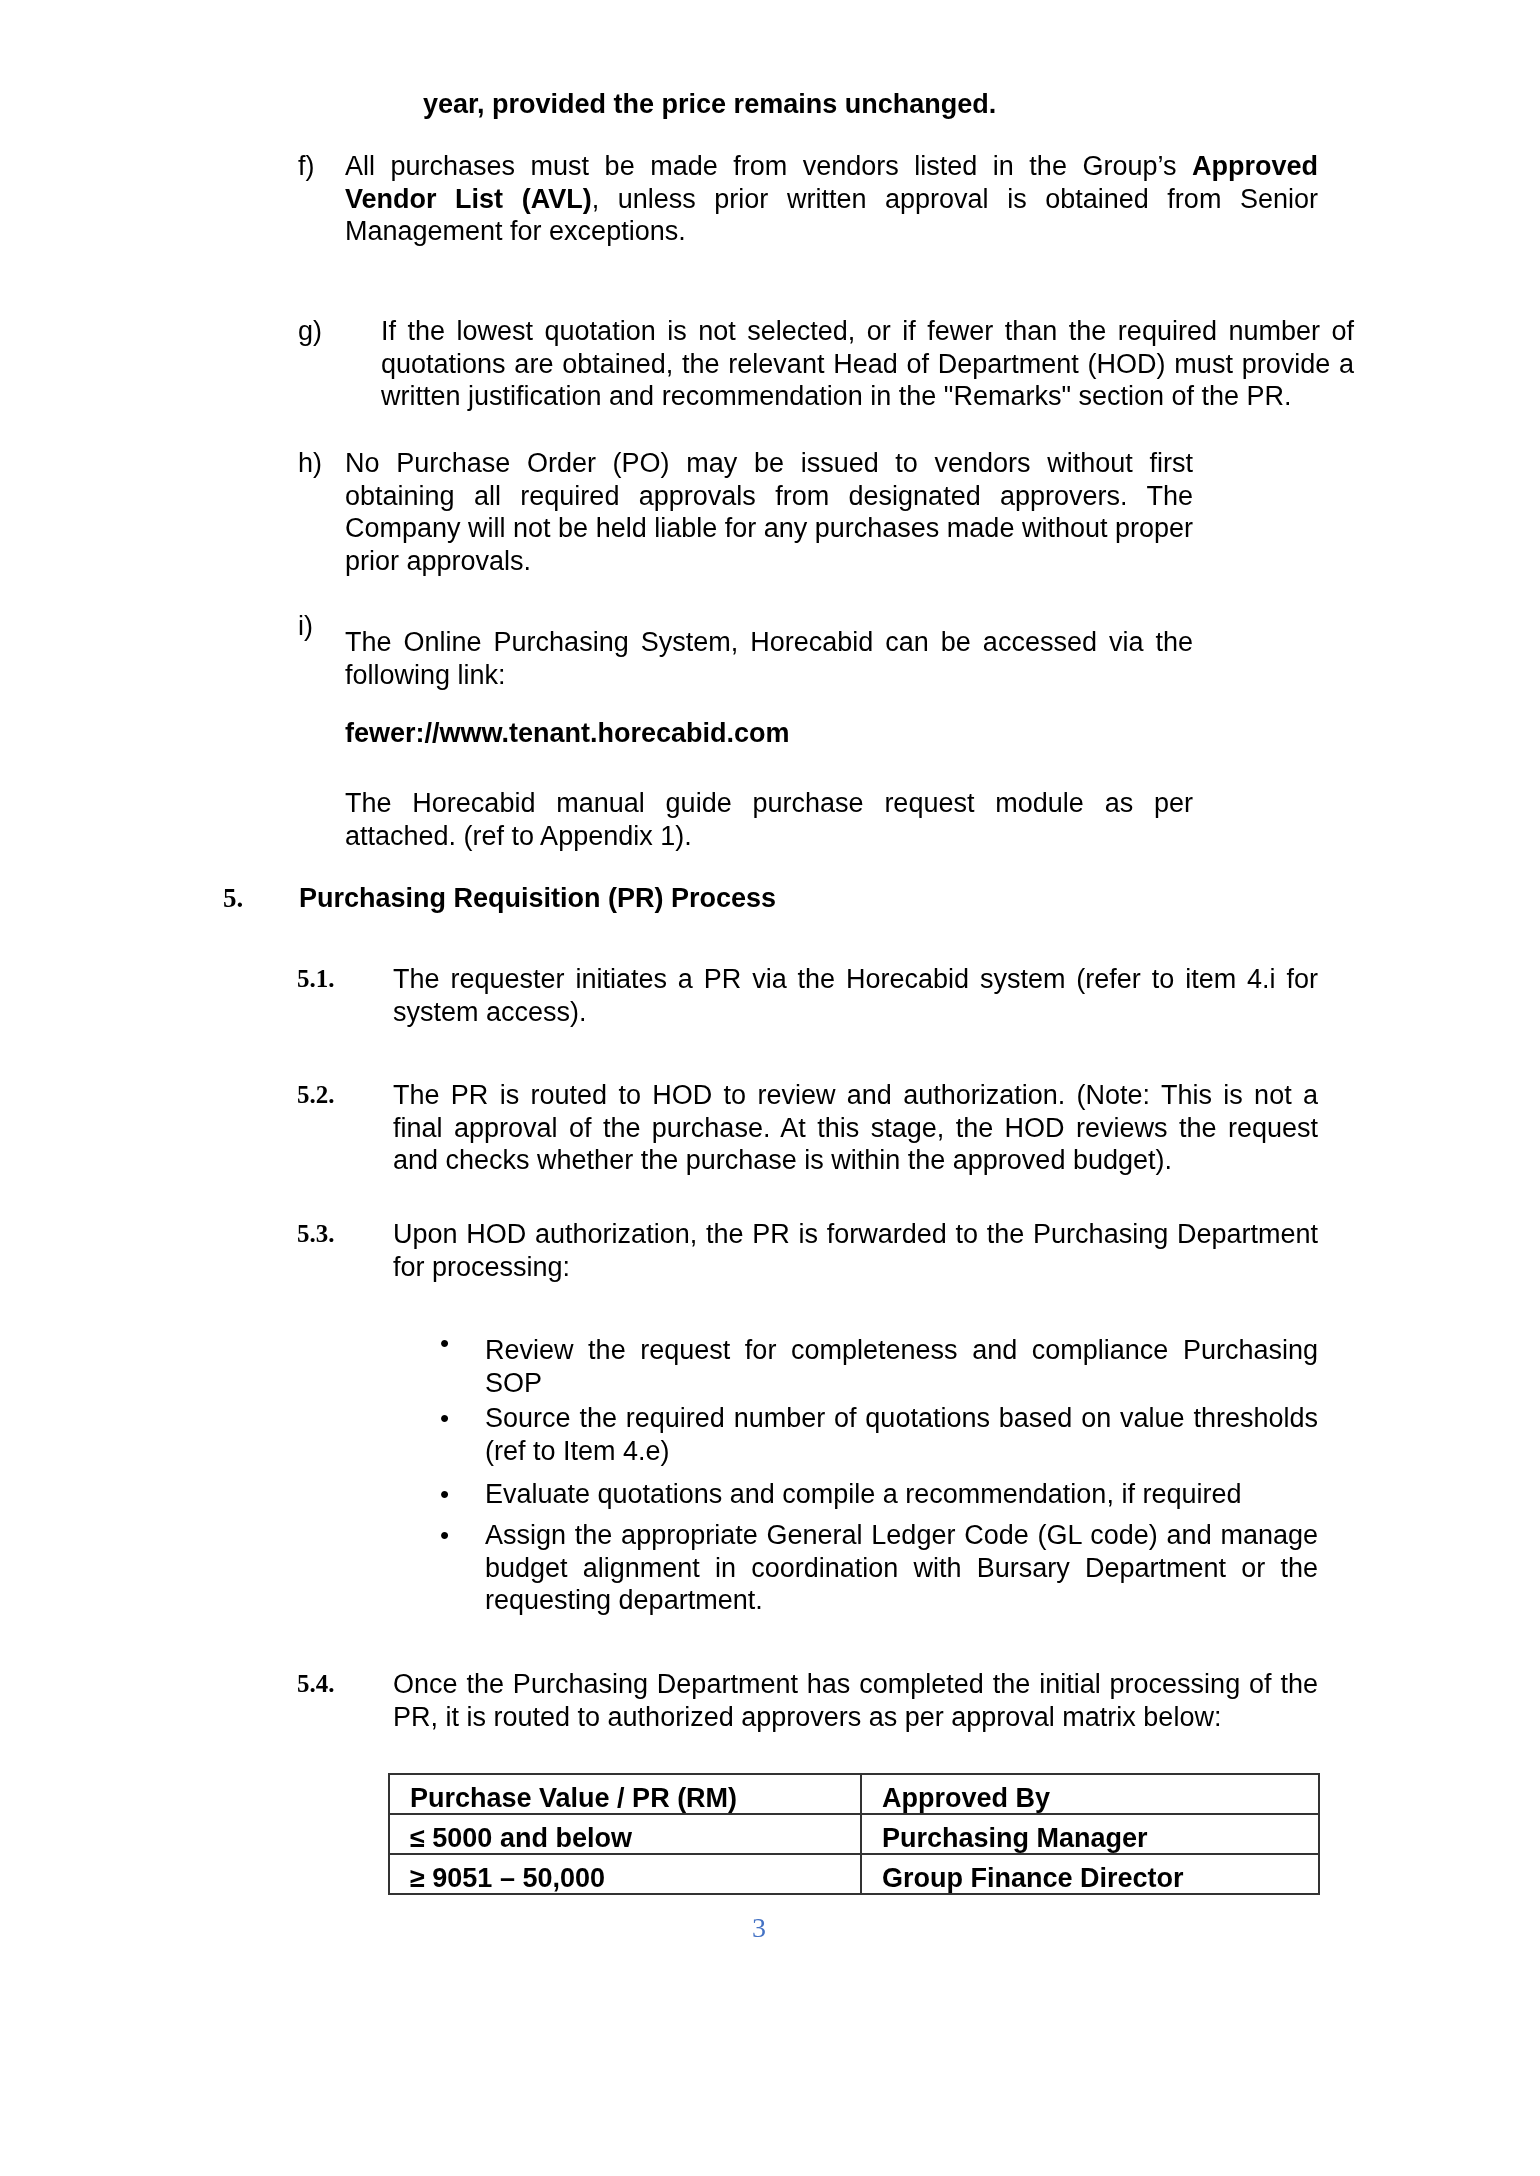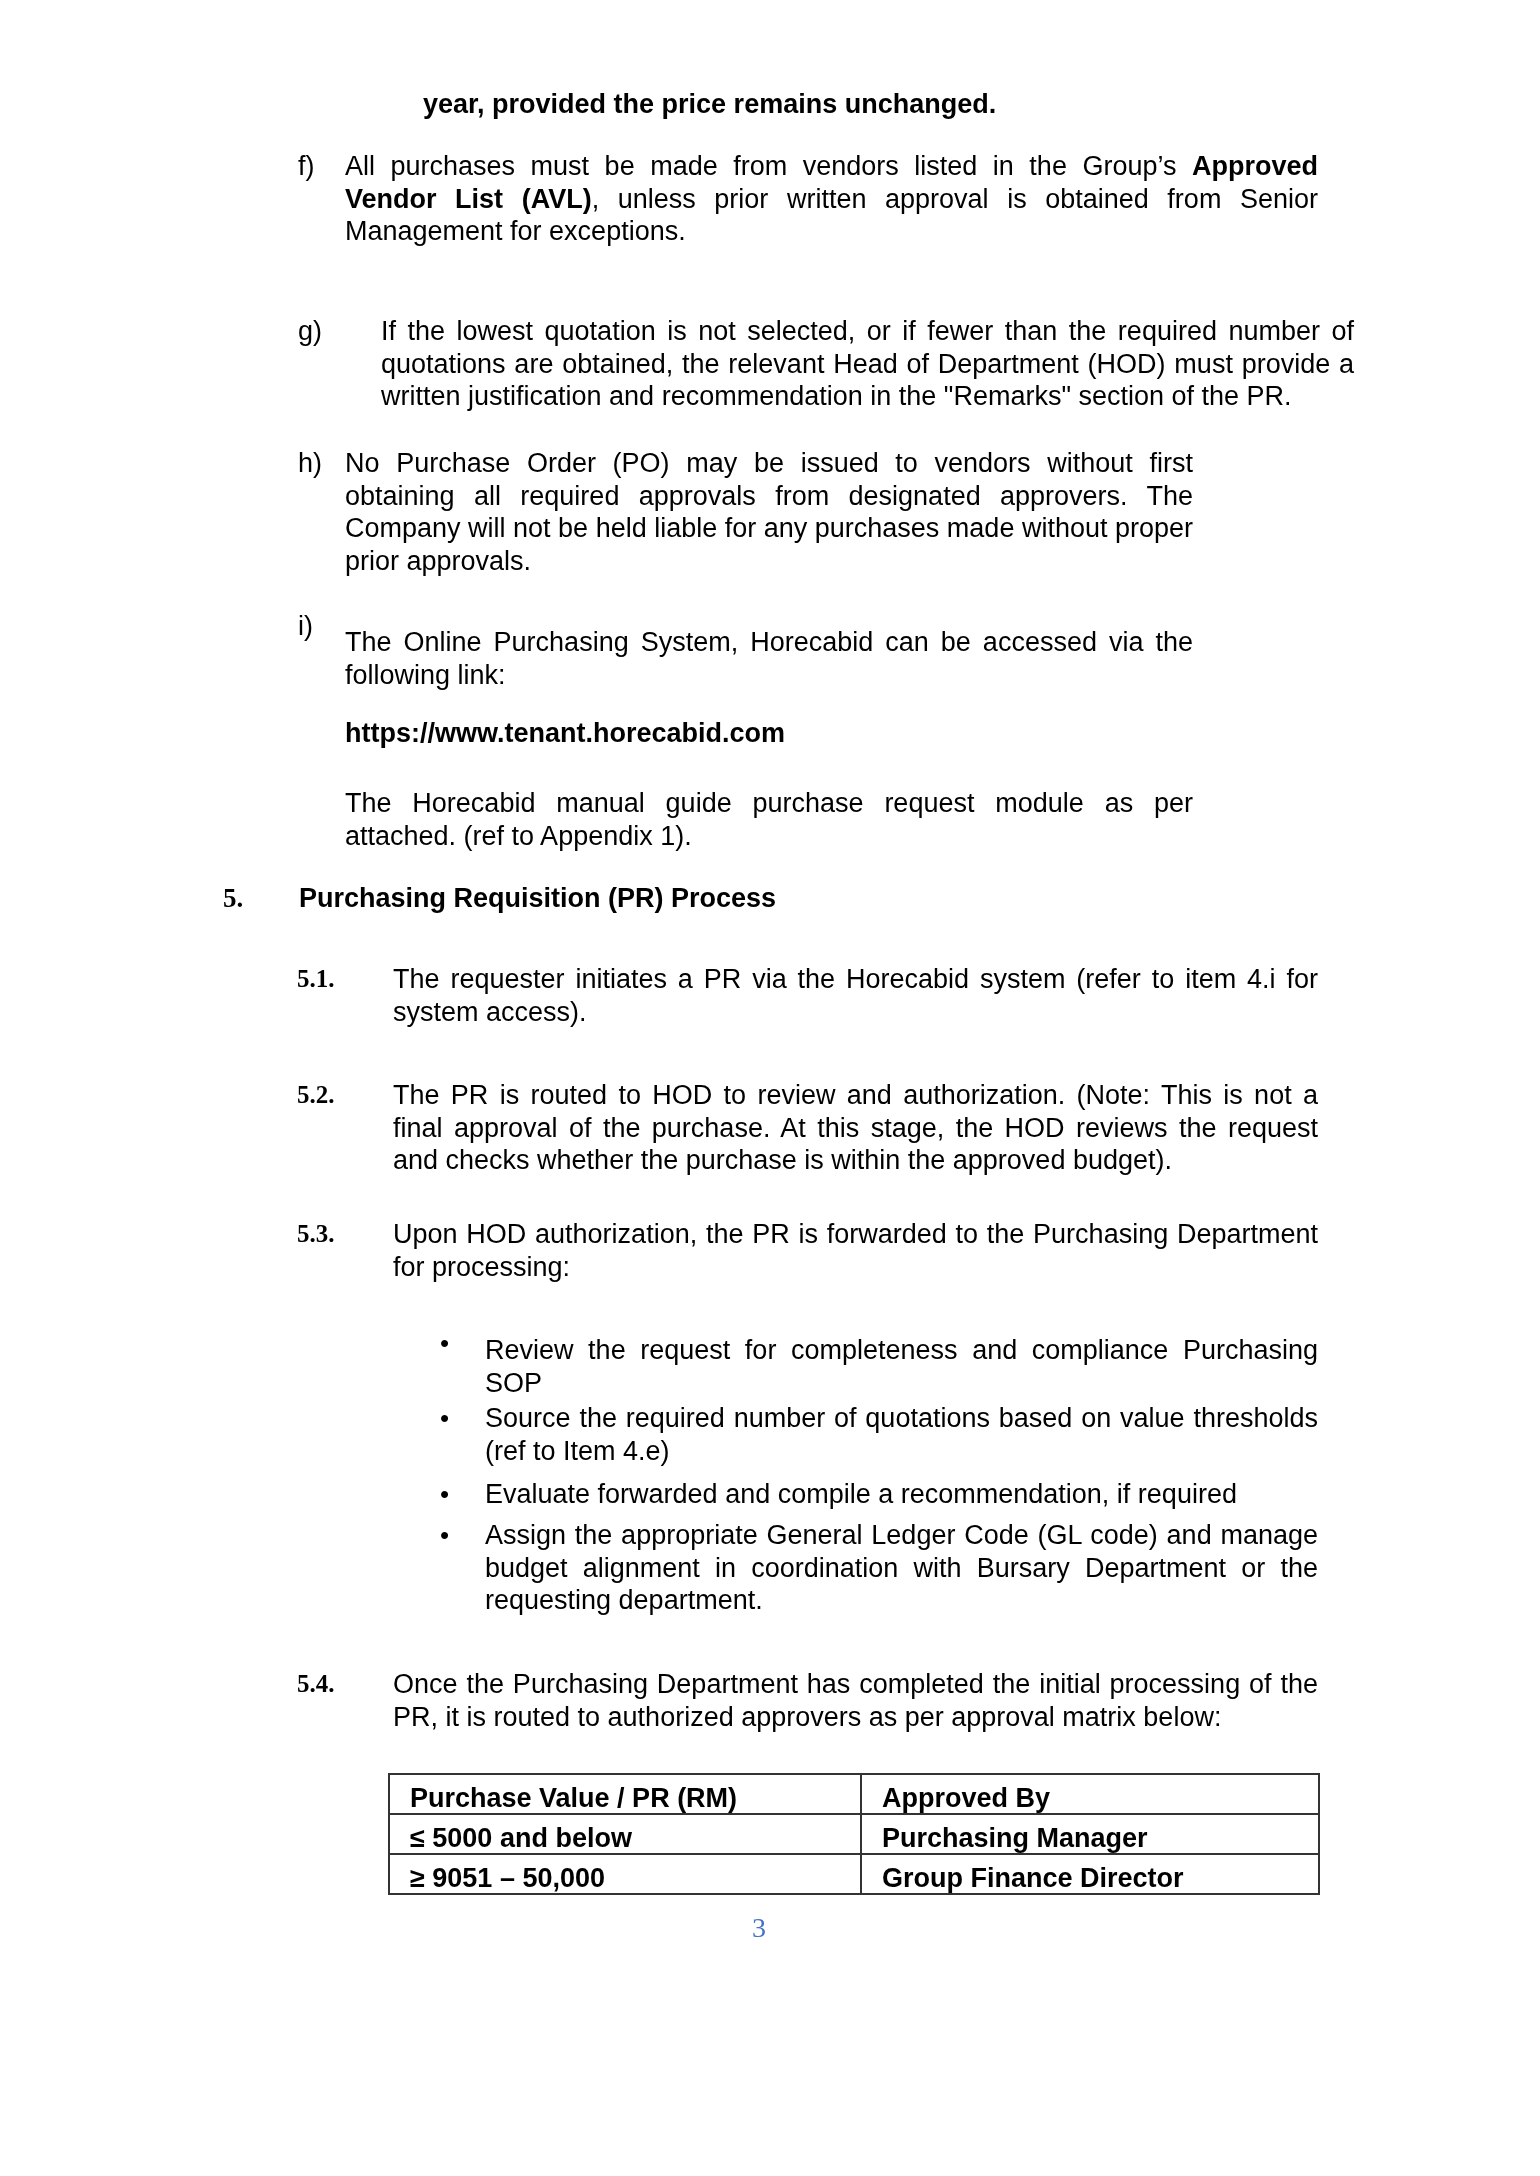--- a/index.html
+++ b/index.html
@@ -29,21 +29,21 @@
 </div>
 
 <div class="marker" style="left:298px; top:315px;">g)</div>
 <div class="blk" style="left:345px; top:315px; width:973px;margin-left:36px;">If the lowest quotation is not selected, or if fewer than the required number of quotations are obtained, the relevant Head of Department (HOD) must provide a written justification and recommendation in the "Remarks" section of the PR.</div>
 
 <div class="marker" style="left:298px; top:447px;">h)</div>
 <div class="blk" style="left:345px; top:447px; width:848px;">No Purchase Order (PO) may be issued to vendors without first obtaining all required approvals from designated approvers. The Company will not be held liable for any purchases made without proper prior approvals.</div>
 
 <div class="marker" style="left:298px; top:610px;">i)</div>
 <div class="blk" style="left:345px; top:610px; width:848px;margin-top:16px;">The Online Purchasing System, Horecabid can be accessed via the following link:</div>
-<div class="blk b" style="left:345px; top:717px;">https://www.tenant.horecabid.com</div>
+<div class="blk b" style="left:345px; top:717px;">fewer://www.tenant.horecabid.com</div>
 <div class="blk" style="left:345px; top:787px; width:848px;">The Horecabid manual guide purchase request module as per attached. (ref to Appendix 1).</div>
 
 <div class="num" style="left:223px; top:882px; font-size:27px;">5.</div>
 <div class="blk b" style="left:299px; top:882px;">Purchasing Requisition (PR) Process</div>
 
 <div class="num" style="left:297px; top:963px;">5.1.</div>
 <div class="blk" style="left:393px; top:963px; width:925px;">The requester initiates a PR via the Horecabid system (refer to item 4.i for system access).</div>
 
 <div class="num" style="left:297px; top:1079px;">5.2.</div>
 <div class="blk" style="left:393px; top:1079px; width:925px;">The PR is routed to HOD to review and authorization. (Note: This is not a final approval of the purchase. At this stage, the HOD reviews the request and checks whether the purchase is within the approved budget).</div>
@@ -51,21 +51,21 @@
 <div class="num" style="left:297px; top:1218px;">5.3.</div>
 <div class="blk" style="left:393px; top:1218px; width:925px;">Upon HOD authorization, the PR is forwarded to the Purchasing Department for processing:</div>
 
 <div class="bullet-dot" style="left:440px; top:1327px;">•</div>
 <div class="blk" style="left:485px; top:1327px; width:833px;margin-top:7px;">Review the request for completeness and compliance Purchasing SOP</div>
 
 <div class="bullet-dot" style="left:440px; top:1402px;">•</div>
 <div class="blk" style="left:485px; top:1402px; width:833px;">Source the required number of quotations based on value thresholds (ref to Item 4.e)</div>
 
 <div class="bullet-dot" style="left:440px; top:1478px;">•</div>
-<div class="blk" style="left:485px; top:1478px; width:833px;">Evaluate forwarded and compile a recommendation, if required</div>
+<div class="blk" style="left:485px; top:1478px; width:833px;">Evaluate quotations and compile a recommendation, if required</div>
 
 <div class="bullet-dot" style="left:440px; top:1519px;">•</div>
 <div class="blk" style="left:485px; top:1519px; width:833px;">Assign the appropriate General Ledger Code (GL code) and manage budget alignment in coordination with Bursary Department or the requesting department.</div>
 
 <div class="num" style="left:297px; top:1668px;">5.4.</div>
 <div class="blk" style="left:393px; top:1668px; width:925px;">Once the Purchasing Department has completed the initial processing of the PR, it is routed to authorized approvers as per approval matrix below:</div>
 
 <table class="matrix">
   <tbody>
       <tr>

